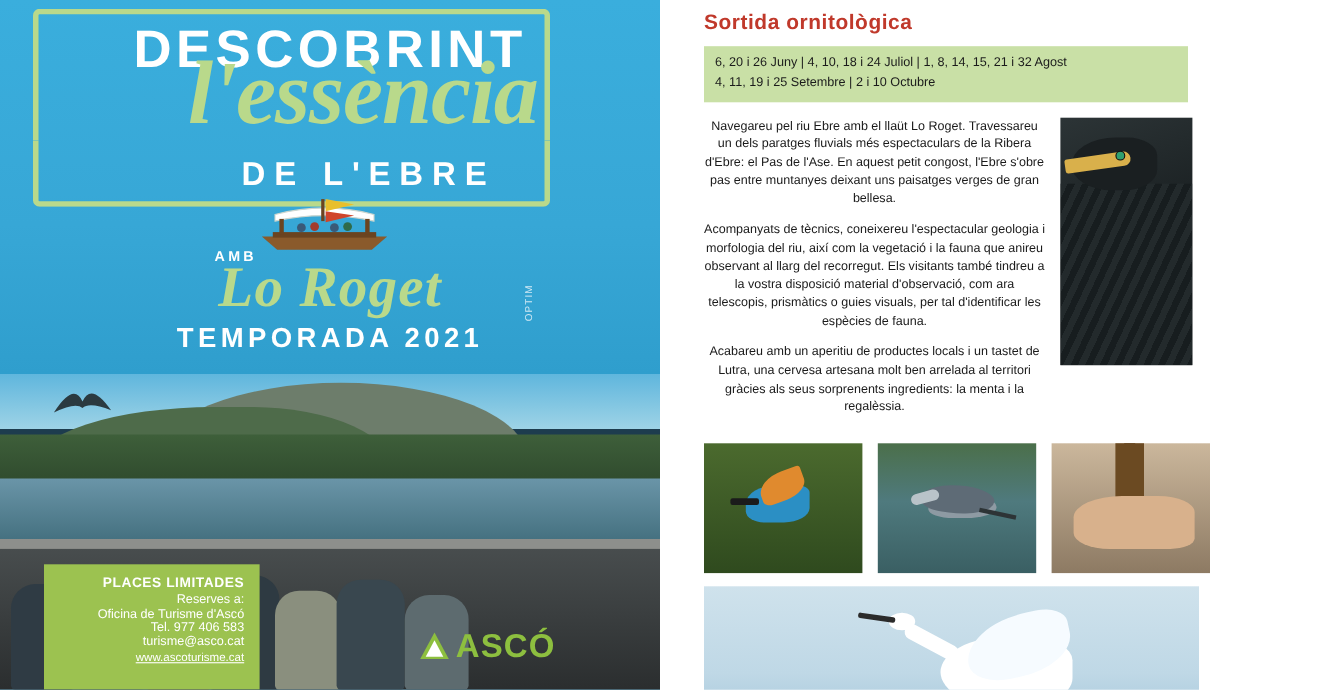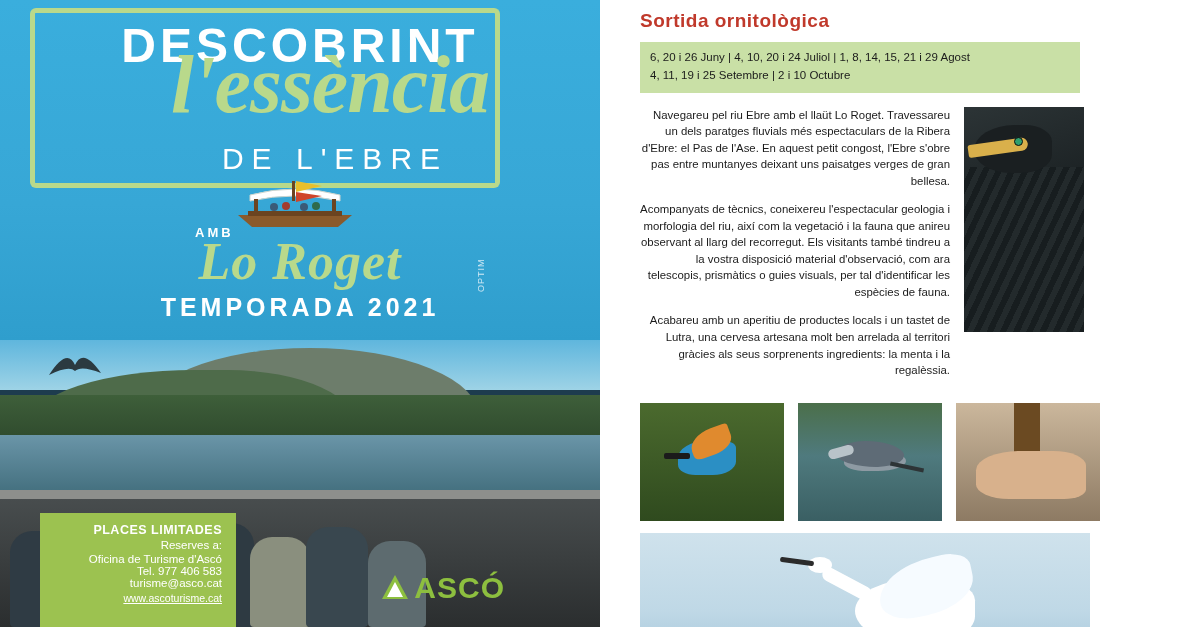--- a/index.html
+++ b/index.html
@@ -46,21 +46,21 @@
     position: absolute; left: 0; top: 42px; width: 660px;
     text-align: center;
     font-family: "Liberation Serif", serif;
     font-style: italic; font-weight: bold;
     font-size: 82px; color: #b9d98b; line-height: 1.05;
     letter-spacing: -1px;
   }
   .de-lebre {
     position: absolute; left: 0; top: 142px; width: 670px;
     text-align: center;
-    font-weight: normal; font-size: 30px; letter-spacing: 8px;
+    font-weight: bold; font-size: 30px; letter-spacing: 8px;
     color: #ffffff;
   }
   .amb-label {
     position: absolute; left: 195px; top: 225px;
     font-size: 13px; font-weight: bold; letter-spacing: 3px; color: #ffffff;
   }
   .lo-roget {
     position: absolute; left: 0; top: 232px; width: 600px;
     text-align: center;
     font-family: "Liberation Serif", serif;
@@ -144,21 +144,21 @@
   .dates-box {
     background: #c9e0a6; padding: 7px 10px 8px 10px; width: 440px;
   }
   .dates-box div {
     font-size: 11.5px; color: #1b1b1b; line-height: 1.55;
   }
   .body-area { display: flex; gap: 14px; margin-top: 14px; }
   .body-text { width: 310px; }
   .body-text p {
     font-size: 11.4px; line-height: 1.45; color: #1a1a1a; margin-bottom: 12px;
-    text-align: right;
+    text-align: center;
   }
   .cormorant {
     width: 120px; height: 225px; flex: 0 0 120px;
     background: linear-gradient(160deg,#2c3436 0%, #1b2123 45%, #0f1416 100%);
     position: relative; overflow: hidden;
   }
   .corm-head {
     position:absolute; left:10px; top:18px; width:78px; height:48px;
     background:#1a1f21; border-radius:60% 40% 45% 55%;
   }
@@ -284,21 +284,21 @@
         <path d="M15 9 L23 24 L7 24 Z" fill="#ffffff"></path>
       </svg>
       <span class="asco-text">ASCÓ</span>
     </div>
   </div>
 
   <div class="doc">
     <div class="doc-title">Sortida ornitològica</div>
 
     <div class="dates-box">
-      <div>6, 20 i 26 Juny | 4, 10, 20 i 24 Juliol | 1, 8, 14, 15, 21 i 29 Agost</div>
+      <div>6, 20 i 26 Juny | 4, 10, 18 i 24 Juliol | 1, 8, 14, 15, 21 i 32 Agost</div>
       <div>4, 11, 19 i 25 Setembre | 2 i 10 Octubre</div>
     </div>
 
     <div class="body-area">
       <div class="body-text">
         <p>Navegareu pel riu Ebre amb el llaüt Lo Roget. Travessareu un dels paratges fluvials més espectaculars de la Ribera d'Ebre: el Pas de l'Ase. En aquest petit congost, l'Ebre s'obre pas entre muntanyes deixant uns paisatges verges de gran bellesa.</p>
         <p>Acompanyats de tècnics, coneixereu l'espectacular geologia i morfologia del riu, així com la vegetació i la fauna que anireu observant al llarg del recorregut. Els visitants també tindreu a la vostra disposició material d'observació, com ara telescopis, prismàtics o guies visuals, per tal d'identificar les espècies de fauna.</p>
         <p>Acabareu amb un aperitiu de productes locals i un tastet de Lutra, una cervesa artesana molt ben arrelada al territori gràcies als seus sorprenents ingredients: la menta i la regalèssia.</p>
       </div>
       <div class="cormorant">

